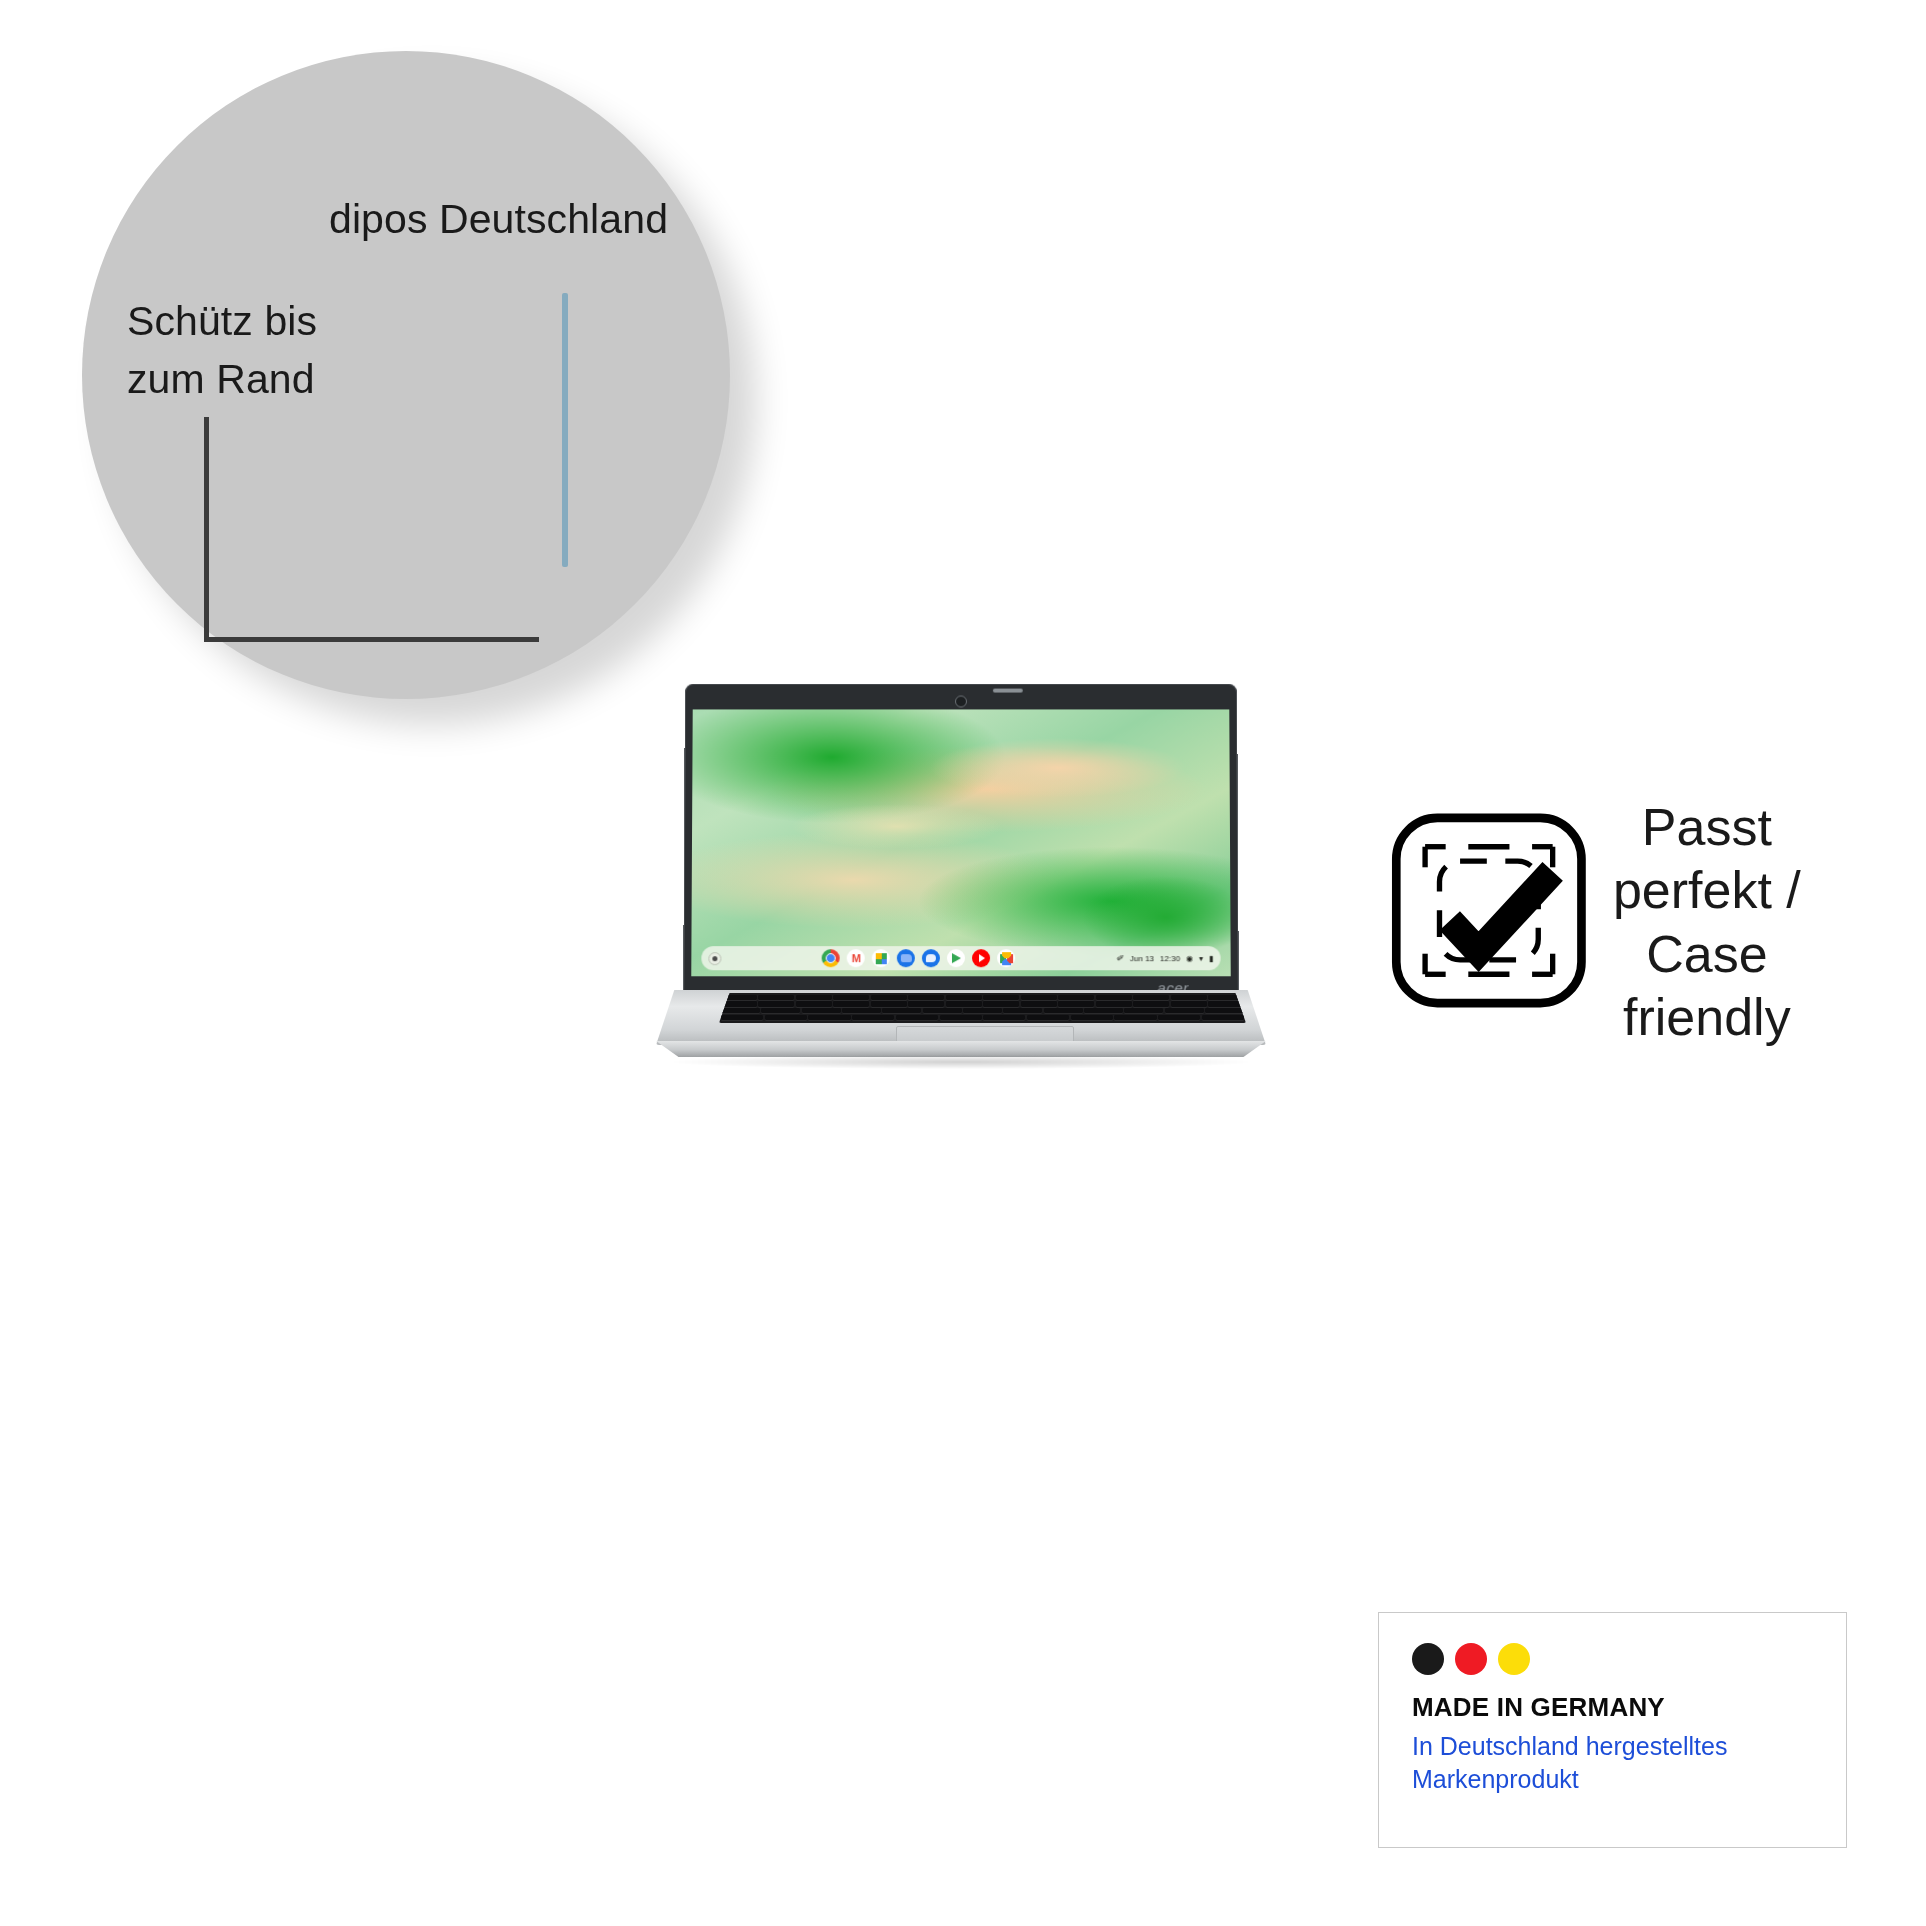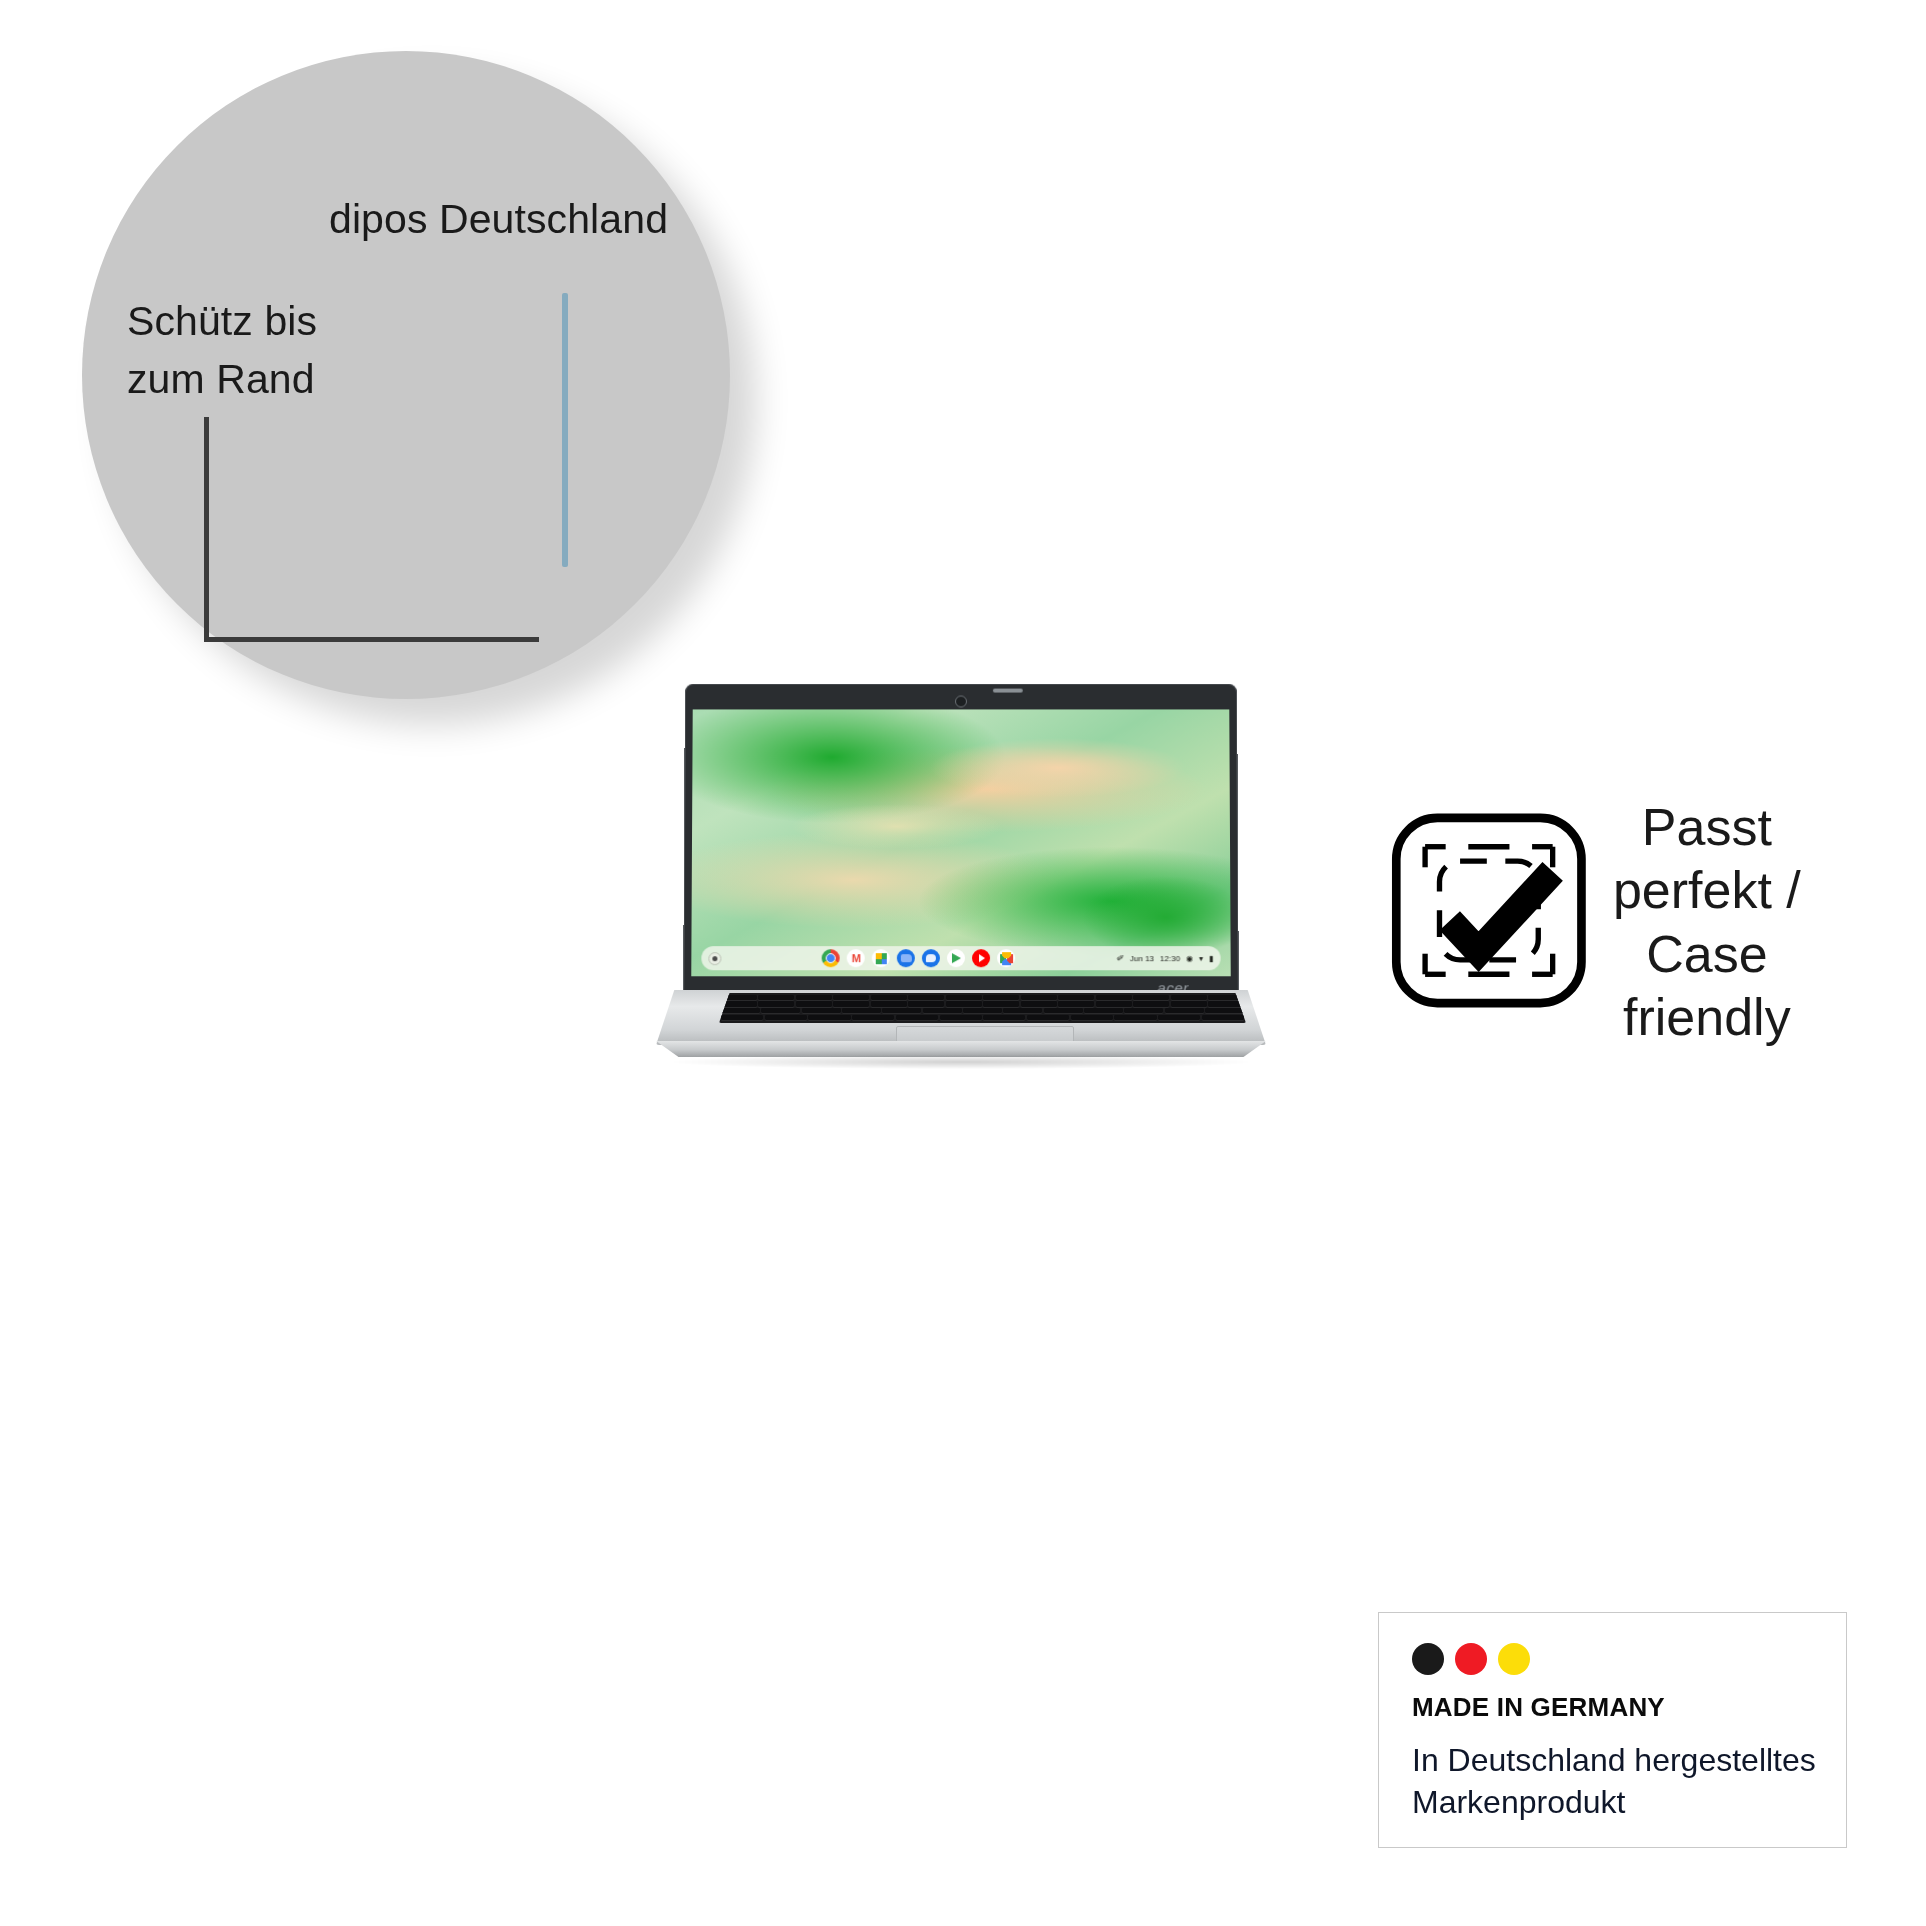--- a/index.html
+++ b/index.html
@@ -335,26 +335,26 @@
     background: #ffffff;
     padding: 30px 0 0 33px;
   }
   #flag-dots { display: flex; gap: 11px; margin-bottom: 17px; }
   .flag-dot { width: 32px; height: 32px; border-radius: 50%; }
   #mig-title {
     font-size: 26px;
     font-weight: bold;
     color: #0b0b0b;
     letter-spacing: 0.2px;
-    margin-bottom: 16px;
+    margin-bottom: 7px;
   }
   #mig-sub {
-    font-size: 32px;
+    font-size: 25px;
     line-height: 1.32;
-    color: #0f172a;
+    color: #1d4ed8;
     white-space: pre-line;
   }
 </style>
 </head>
 <body>
 
 <div id="stage">
 
   <div id="feature-circle"></div>
 

